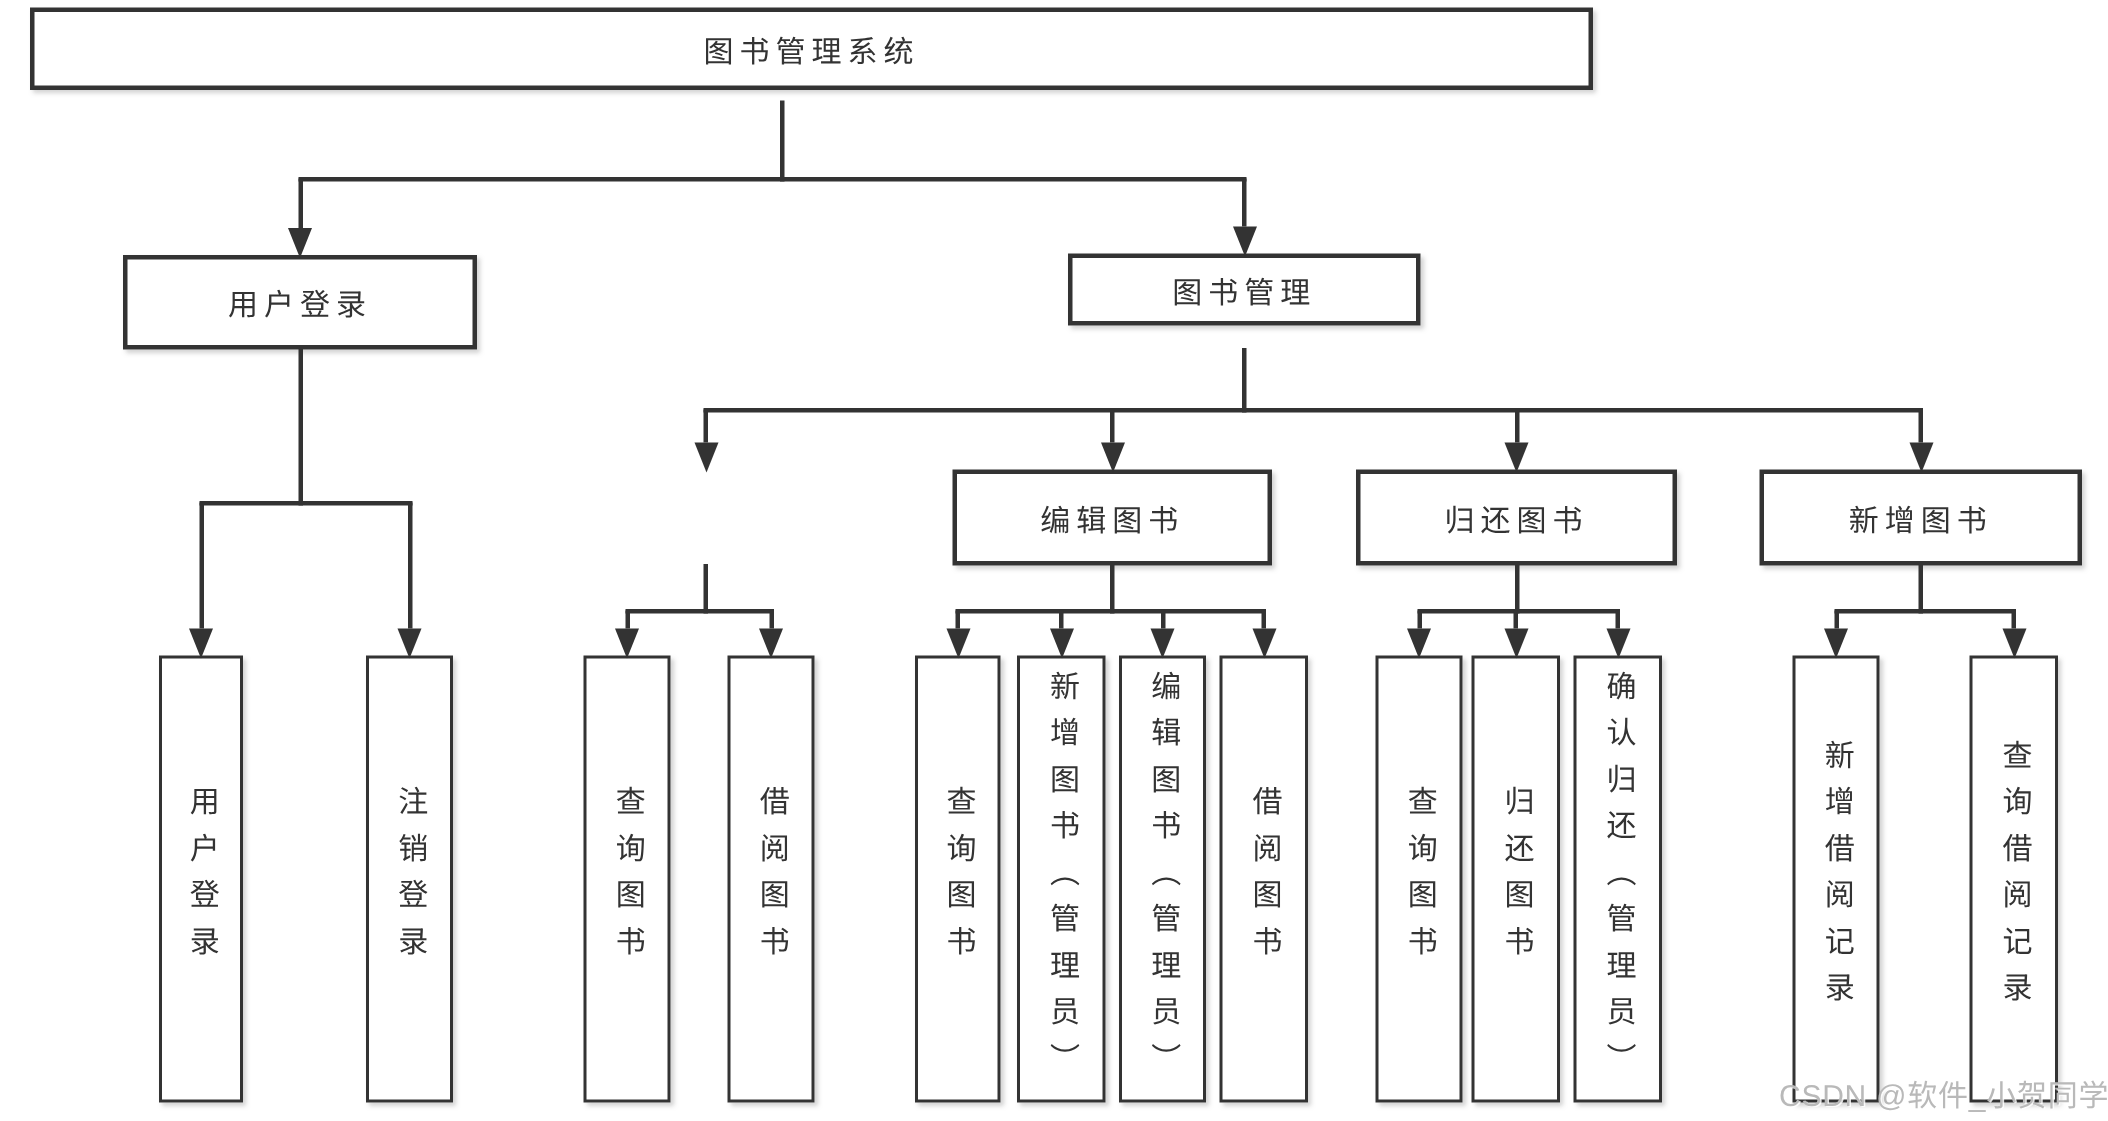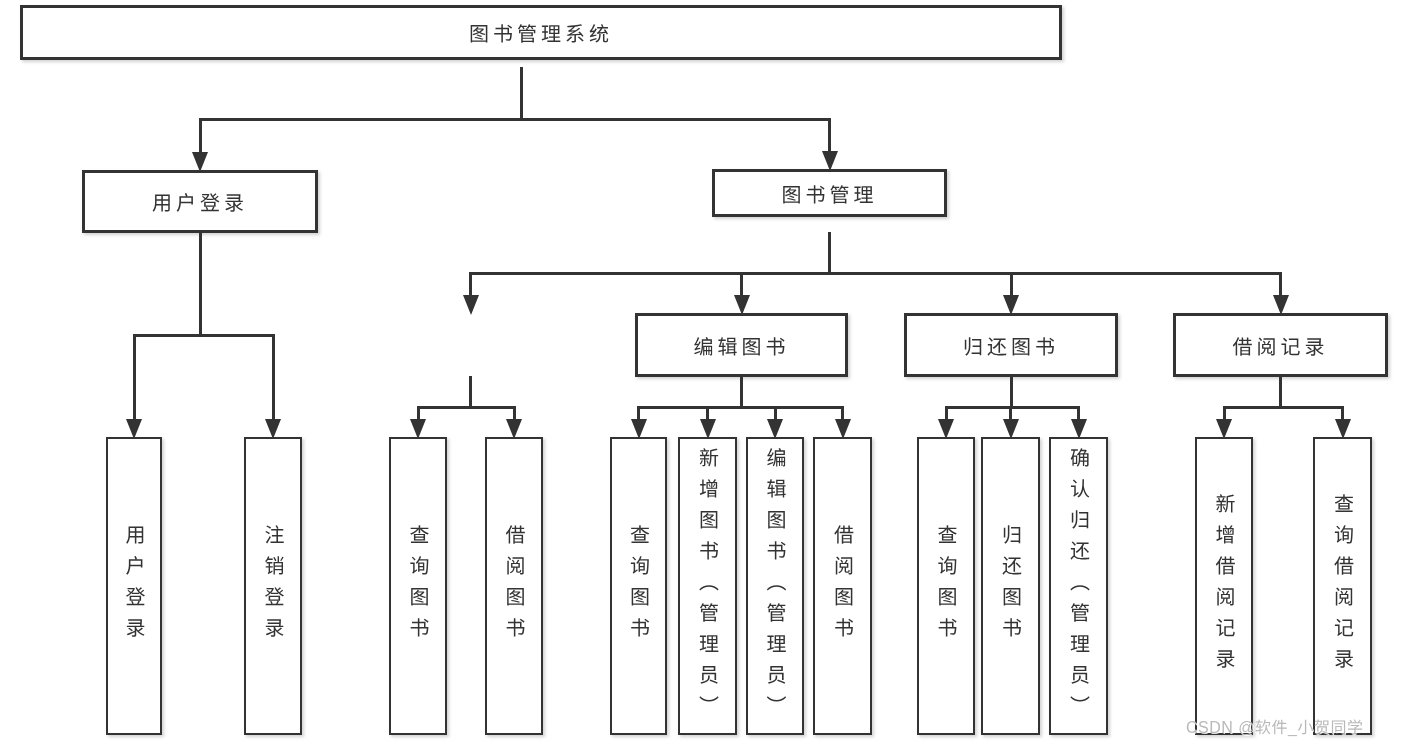--- a/index.html
+++ b/index.html
@@ -51,21 +51,21 @@
     width: 0;
     height: 0;
     border-left: 8px solid transparent;
     border-right: 8px solid transparent;
     border-top: 20px solid #333333;
   }
   .watermark {
     position: absolute;
     left: 1186px;
     top: 714px;
-    font-size: 16px;
+    font-size: 20px;
     color: #b9b9b9;
     letter-spacing: 0.5px;
     white-space: nowrap;
     z-index: 5;
     text-shadow: 1px 1px 0 rgba(255,255,255,0.85);
   }
 </style>
 </head>
 <body>
 
@@ -80,21 +80,21 @@
     <div class="node" style="left: 712px; top: 169px; width: 235px; height: 48px; border-color: rgb(51, 51, 51); color: rgb(51, 51, 51);">
       <span>图书管理</span>
     </div>
     <div class="node" style="left: 635px; top: 313px; width: 213px; height: 64px; border-color: rgb(51, 51, 51); color: rgb(51, 51, 51);">
       <span>编辑图书</span>
     </div>
     <div class="node" style="left: 904px; top: 313px; width: 214px; height: 64px; border-color: rgb(51, 51, 51); color: rgb(51, 51, 51);">
       <span>归还图书</span>
     </div>
     <div class="node" style="left: 1173px; top: 313px; width: 215px; height: 64px; border-color: rgb(51, 51, 51); color: rgb(51, 51, 51);">
-      <span>借阅记录</span>
+      <span>新增图书</span>
     </div>
     <div class="node vertical" style="left: 106px; top: 437px; width: 56px; height: 298px; border-color: rgb(51, 51, 51); color: rgb(51, 51, 51);">
       <span>用户登录</span>
     </div>
     <div class="node vertical" style="left: 244px; top: 437px; width: 58px; height: 298px; border-color: rgb(51, 51, 51); color: rgb(51, 51, 51);">
       <span>注销登录</span>
     </div>
     <div class="node vertical" style="left: 389px; top: 437px; width: 58px; height: 298px; border-color: rgb(51, 51, 51); color: rgb(51, 51, 51);">
       <span>查询图书</span>
     </div>

